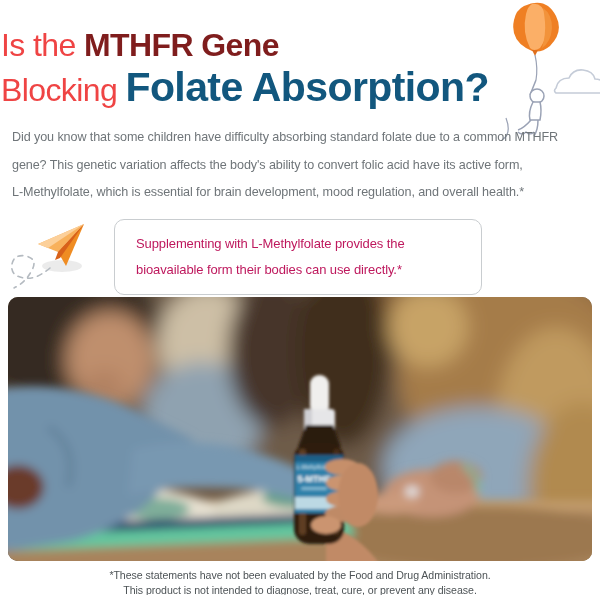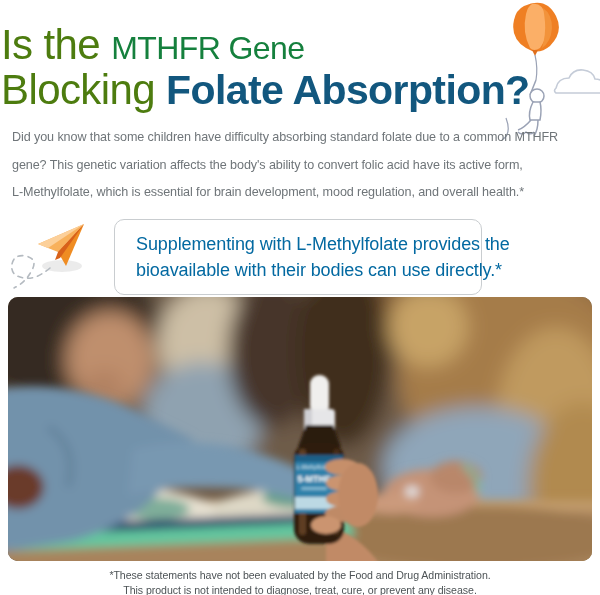--- a/index.html
+++ b/index.html
@@ -2,34 +2,34 @@
 <html><head>
 <meta charset="utf-8">
 <style>
   html,body{margin:0;padding:0;background:#fff;}
   .page{
     position:relative;width:600px;height:595px;background:#ffffff;
     font-family:"Liberation Sans", sans-serif;overflow:hidden;
   }
   
   .headline{position:absolute;left:1px;top:24px;line-height:42px;letter-spacing:-0.6px;white-space:nowrap;}
-  .hl-light{font-size:42px;font-weight:400;color:#4d7c0f;}
-  .hl-green{font-size:32px;font-weight:400;color:#15803d;}
+  .hl-light{font-size:32px;font-weight:400;color:#ef4444;}
+  .hl-green{font-size:32px;font-weight:700;color:#7f1d1d;}
   .hl-teal{font-size:41px;font-weight:800;color:#12577e;}
   
   .intro{position:absolute;left:12px;top:124px;color:#6f7579;font-size:12.6px;letter-spacing:-0.1px;}
   .intro div{line-height:27.5px;white-space:nowrap;}
   
   .callout{
     position:absolute;left:114px;top:219px;width:368px;height:76px;
     border:1px solid #c9cdd0;border-radius:10px;box-sizing:border-box;
     display:flex;flex-direction:column;justify-content:center;padding-left:21px;
     background:#fff;
   }
-  .callout div{font-size:18px;color:#0369a1;line-height:26px;letter-spacing:-0.1px;white-space:nowrap;}
+  .callout div{font-size:13px;color:#be185d;line-height:26px;letter-spacing:-0.1px;white-space:nowrap;}
   
   .balloon-wrap{position:absolute;right:0;top:0;width:112px;height:145px;}
   .plane-wrap{position:absolute;left:0;top:208px;width:125px;height:92px;}
   
   .photo{
     position:absolute;left:8px;top:297px;width:584px;height:264px;
     border-radius:10px;overflow:hidden;background:#7a6a57;
   }
   .photo svg{display:block;}
   
@@ -86,21 +86,21 @@
         <path d="M84 16 L58 44 L66 58 Z" fill="#ef8c22"></path>
         <path d="M84 16 L58 44 L55 52 L60 50 Z" fill="#d8611a"></path>
         <path d="M84 16 L38 36 L48 40 Z" fill="#fcd09a"></path>
       </g>
       <path d="M50 60 Q36 72 24 70 Q10 68 12 56 Q14 46 26 48 Q38 51 32 62 Q26 74 14 80" fill="none" stroke="#b4bac0" stroke-width="1.6" stroke-dasharray="5 5" stroke-linecap="round"></path>
     </svg>
   </div>
 
   <div class="callout">
     <div>Supplementing with L-Methylfolate provides the</div>
-    <div>bioavailable with their bodies can use directly.*</div>
+    <div>bioavailable form their bodies can use directly.*</div>
   </div>
 
   <div class="photo">
     <svg width="584" height="264" viewBox="0 0 584 264">
       <defs>
         <filter id="b10" x="-30%" y="-30%" width="160%" height="160%">
             <feGaussianBlur stdDeviation="10"></feGaussianBlur>
           </filter>
         <filter id="b5" x="-30%" y="-30%" width="160%" height="160%">
             <feGaussianBlur stdDeviation="5"></feGaussianBlur>

